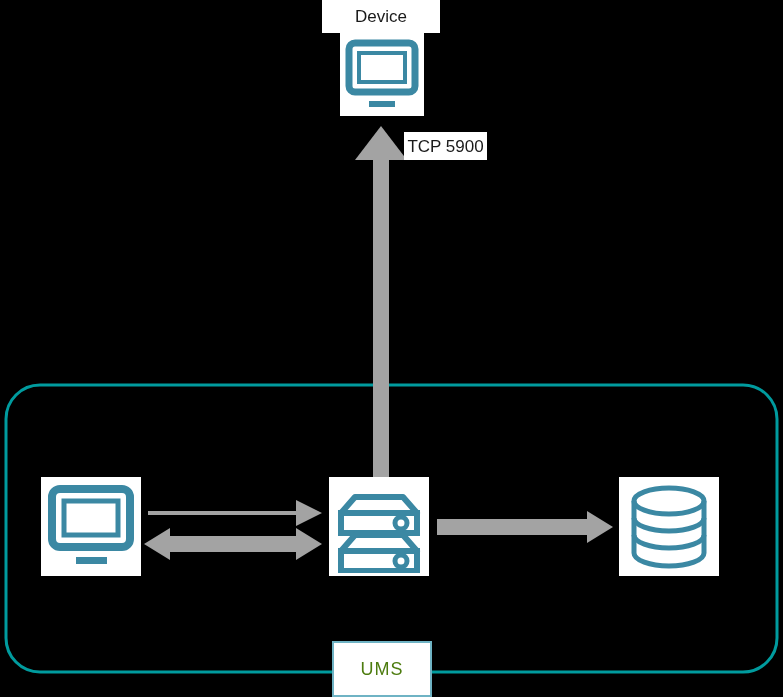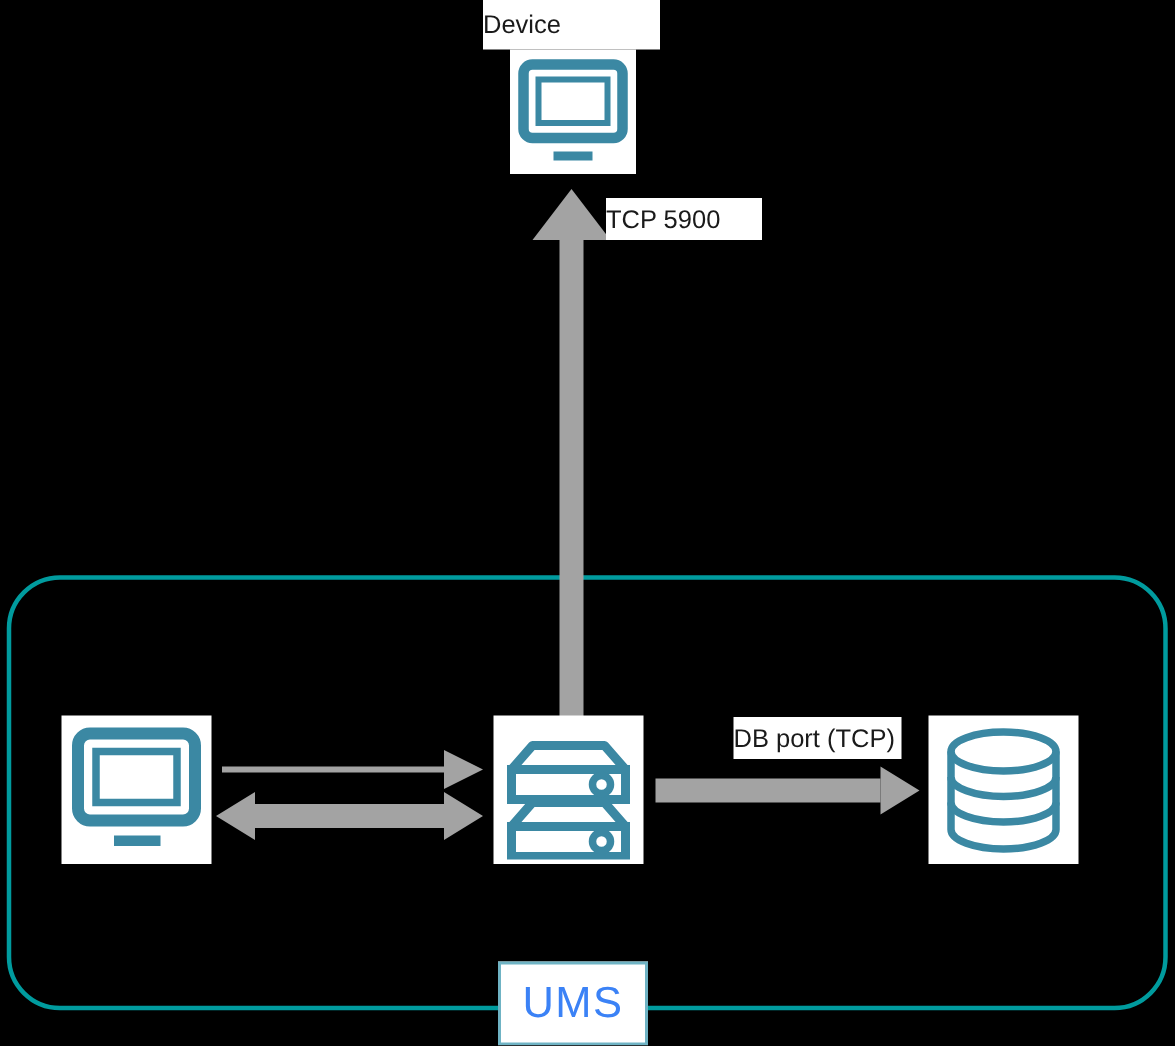--- a/index.html
+++ b/index.html
@@ -18,21 +18,21 @@
     overflow: hidden;
   }
   .label-box {
     position: absolute;
     background: #ffffff;
     color: #1a1a1a;
     font-size: 17px;
     line-height: 1;
     display: flex;
     align-items: center;
-    justify-content: flex-start;
+    justify-content: center;
     white-space: nowrap;
     box-sizing: border-box;
   }
   .icon-tile {
     position: absolute;
     background: #ffffff;
     box-sizing: border-box;
     display: flex;
     align-items: center;
     justify-content: center;
@@ -94,21 +94,21 @@
       <rect x="5" y="5" width="66" height="49" rx="6" ry="6" fill="none" stroke="#3b88a3" stroke-width="7"></rect>
       <rect x="15" y="15" width="46" height="29" fill="none" stroke="#3b88a3" stroke-width="4"></rect>
       <rect x="25" y="63" width="26" height="6" fill="#3b88a3"></rect>
     </svg>
   </div>
 
   <div class="label-box" style="left:322px; top:0px; width:118px; height:33px;">
     <span>Device</span>
   </div>
 
-  <div class="label-box" style="left:404px; top:132px; width:104px; height:28px;">
+  <div class="label-box" style="left:404px; top:132px; width:83px; height:28px;">
     <span>TCP 5900</span>
   </div>
 
   <div class="icon-tile" style="left:41px; top:477px; width:100px; height:99px;">
     <svg width="90" height="88" viewBox="0 0 90 88">
       <rect x="6" y="6" width="78" height="58" rx="8" ry="8" fill="none" stroke="#3b88a3" stroke-width="8"></rect>
       <rect x="18" y="18" width="54" height="34" fill="none" stroke="#3b88a3" stroke-width="5"></rect>
       <rect x="30" y="74" width="31" height="7" fill="#3b88a3"></rect>
     </svg>
   </div>
@@ -120,30 +120,27 @@
       <path d="M22 16 L70 16 L84 32 L8 32 Z" fill="none" stroke="#3b88a3" stroke-width="6" stroke-linejoin="round"></path>
       <rect x="8" y="32" width="76" height="20" fill="none" stroke="#3b88a3" stroke-width="6"></rect>
       <circle cx="68" cy="42" r="6" fill="none" stroke="#3b88a3" stroke-width="5"></circle>
 
       <path d="M22 54 L70 54 L84 70 L8 70 Z" fill="none" stroke="#3b88a3" stroke-width="6" stroke-linejoin="round"></path>
       <rect x="8" y="70" width="76" height="20" fill="none" stroke="#3b88a3" stroke-width="6"></rect>
       <circle cx="68" cy="80" r="6" fill="none" stroke="#3b88a3" stroke-width="5"></circle>
     </svg>
   </div>
 
-  <div class="label-box" style="left:489px; top:478px; width:112px; height:28px;">
-    <span>DB port (TCP)</span>
-  </div>
 
   <div class="icon-tile" style="left:619px; top:477px; width:100px; height:99px;">
     <svg width="86" height="88" viewBox="0 0 86 88">
       <ellipse cx="43" cy="18" rx="35" ry="13" fill="none" stroke="#3b88a3" stroke-width="5"></ellipse>
       <path d="M8 18 L8 70 A35 13 0 0 0 78 70 L78 18" fill="none" stroke="#3b88a3" stroke-width="5"></path>
       <path d="M8 35 A35 13 0 0 0 78 35" fill="none" stroke="#3b88a3" stroke-width="5"></path>
       <path d="M8 52 A35 13 0 0 0 78 52" fill="none" stroke="#3b88a3" stroke-width="5"></path>
     </svg>
   </div>
 
-  <div class="ums-box" style="left:332px; top:641px; width:100px; height:56px; border:2px solid #6fb3c4; color:#3b82f6; font-size:29px;">
+  <div class="ums-box" style="left:332px; top:641px; width:100px; height:56px; border:2px solid #6fb3c4; color:#4d7c0f; font-size:18px;">
     <span>UMS</span>
   </div>
 
 </div>
 
 </body></html>

